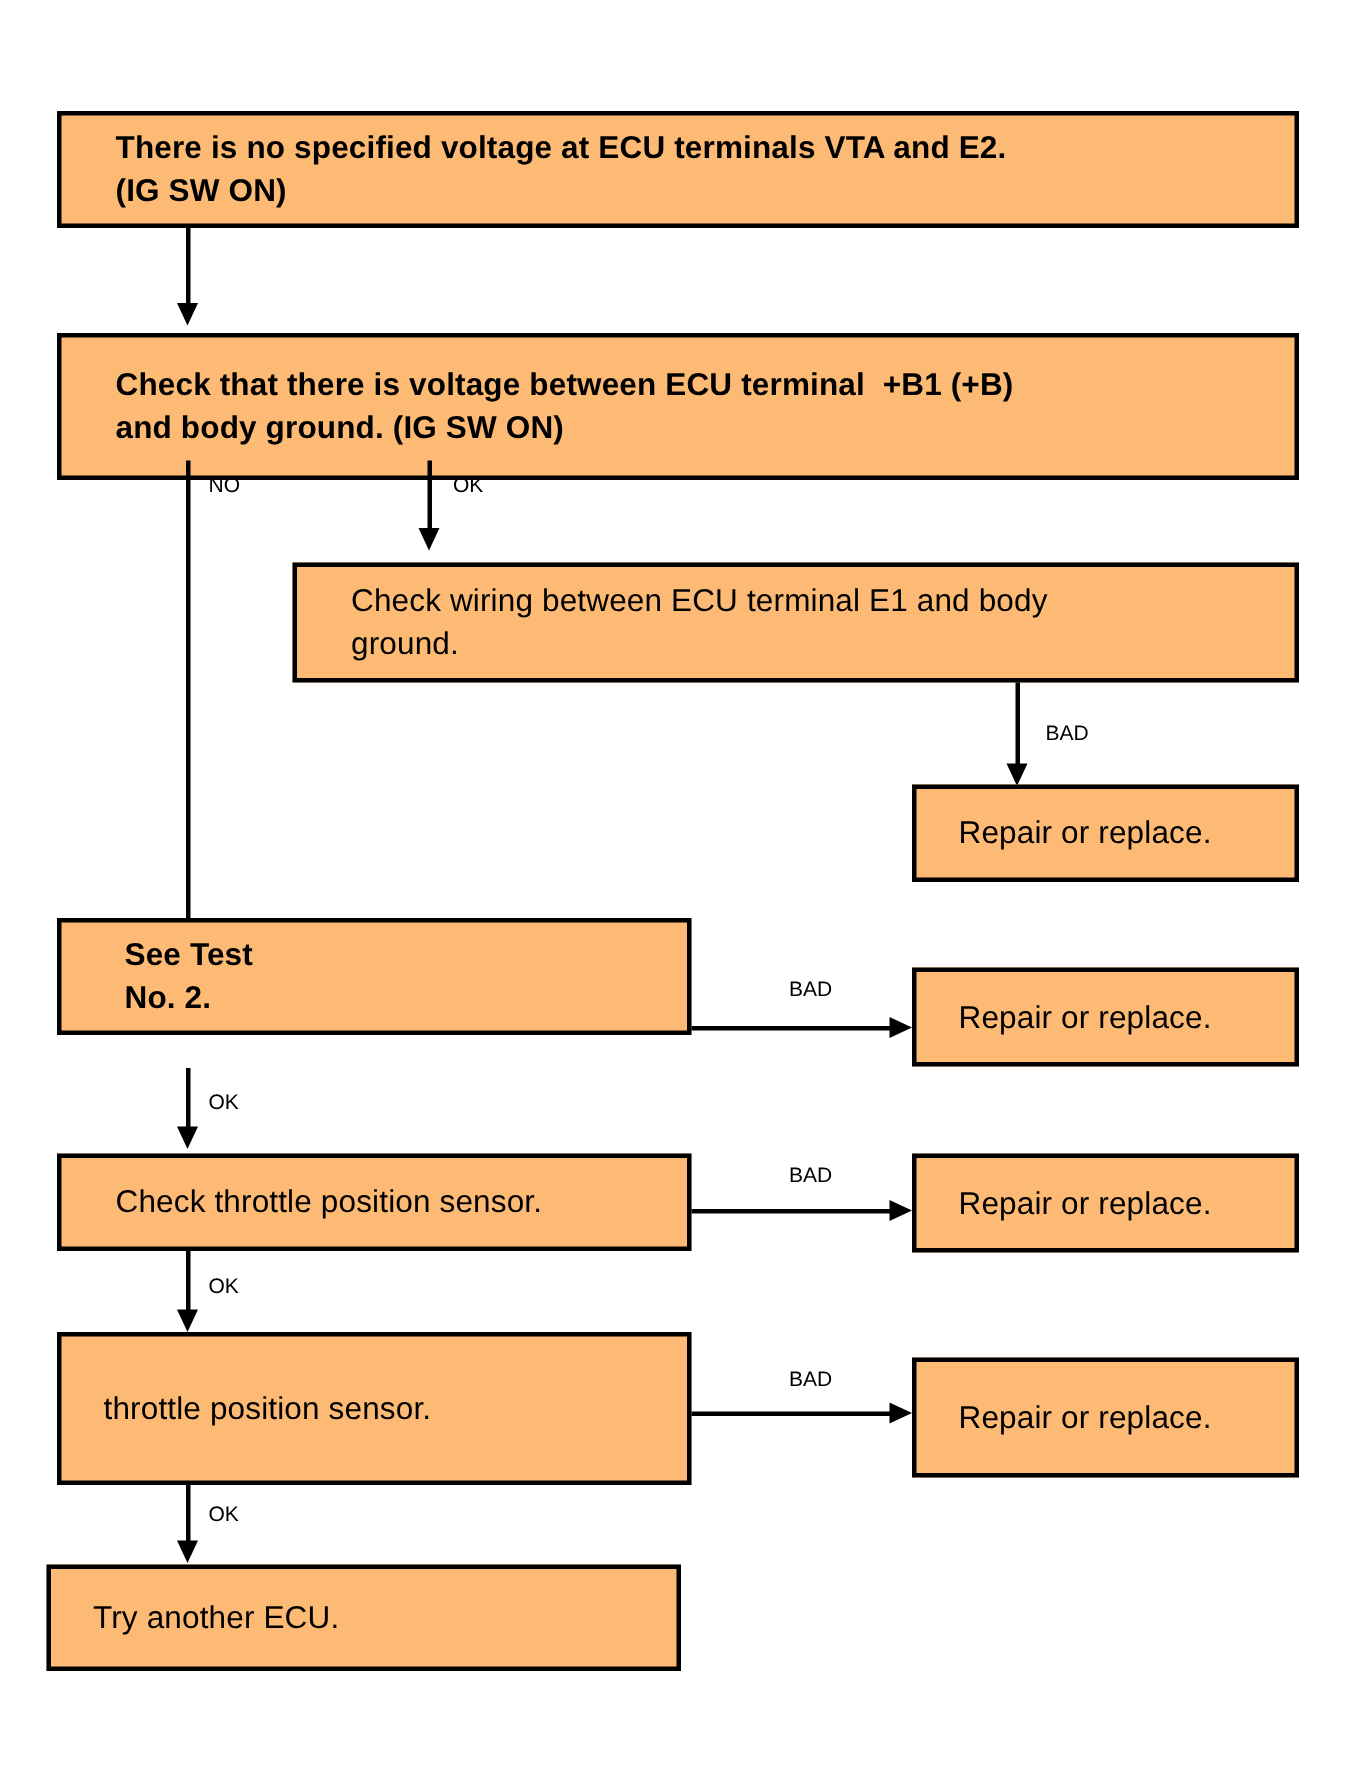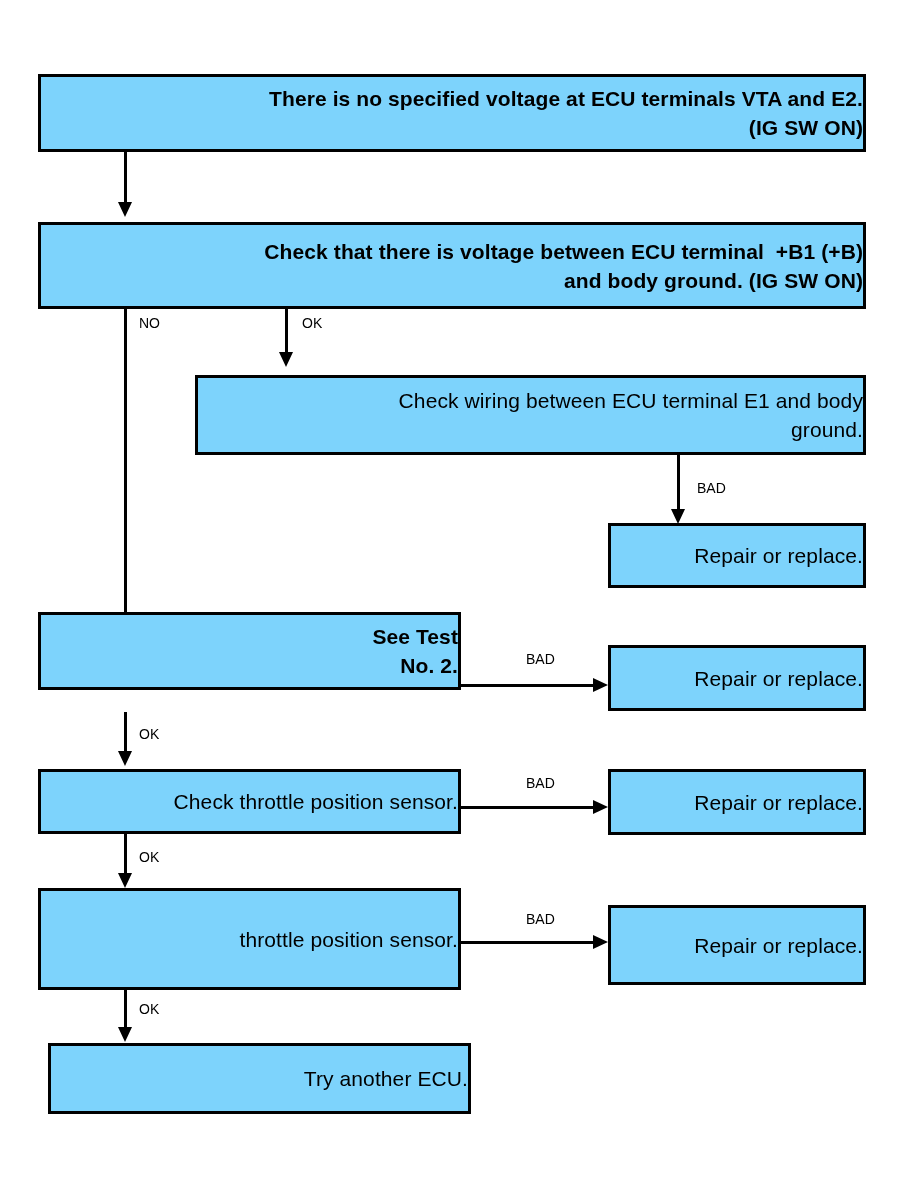--- a/index.html
+++ b/index.html
@@ -16,25 +16,24 @@
     position: relative;
     width: 903px;
     height: 1194px;
     background: #ffffff;
     overflow: hidden;
   }
   .node {
     position: absolute;
     box-sizing: border-box;
     border: 3px solid #000000;
-    background: #7dd3fc;
+    background: #fdba74;
     display: flex;
     flex-direction: column;
     justify-content: center;
-    text-align: right;
   }
   .node .line {
     display: block;
     font-size: 21px;
     line-height: 29px;
     letter-spacing: 0.1px;
     white-space: pre;
   }
   .node.pad-lg { padding-left: 42px; }
   .node.pad-md { padding-left: 36px; }
@@ -83,21 +82,21 @@
 <div id="page">
 
   <div class="node pad-md bold" style="left:38px; top:74px; width:828px; height:78px;">
     <span class="line">There is no specified voltage at ECU terminals VTA and E2.</span>
     <span class="line">(IG SW ON)</span>
   </div>
 
   <div class="vline" style="left:124px; top:152px; height:56px;"></div>
   <div class="arrow-down" style="left:118px; top:202px;"></div>
 
-  <div class="node pad-md bold" style="left:38px; top:222px; width:828px; height:87px;">
+  <div class="node pad-md bold" style="left:38px; top:222px; width:828px; height:98px;">
     <span class="line">Check that there is voltage between ECU terminal  +B1 (+B)</span>
     <span class="line">and body ground. (IG SW ON)</span>
   </div>
 
   <div class="vline" style="left:124px; top:307px; height:312px;"></div>
   <div class="arrow-down" style="left:118px; top:617px;"></div>
   <div class="edge-label" style="left:139px; top:312px;">NO</div>
 
   <div class="vline" style="left:285px; top:307px; height:48px;"></div>
   <div class="arrow-down" style="left:279px; top:352px;"></div>
@@ -158,17 +157,17 @@
   <div class="edge-label" style="left:526px; top:908px;">BAD</div>
 
   <div class="node pad-sm" style="left:608px; top:905px; width:258px; height:80px;">
     <span class="line">Repair or replace.</span>
   </div>
 
   <div class="vline" style="left:124px; top:990px; height:40px;"></div>
   <div class="arrow-down" style="left:118px; top:1027px;"></div>
   <div class="edge-label" style="left:139px; top:998px;">OK</div>
 
-  <div class="node pad-sm" style="left:48px; top:1043px; width:423px; height:71px;">
+  <div class="node pad-sm" style="left:31px; top:1043px; width:423px; height:71px;">
     <span class="line">Try another ECU.</span>
   </div>
 
 </div>
 
 </body></html>

